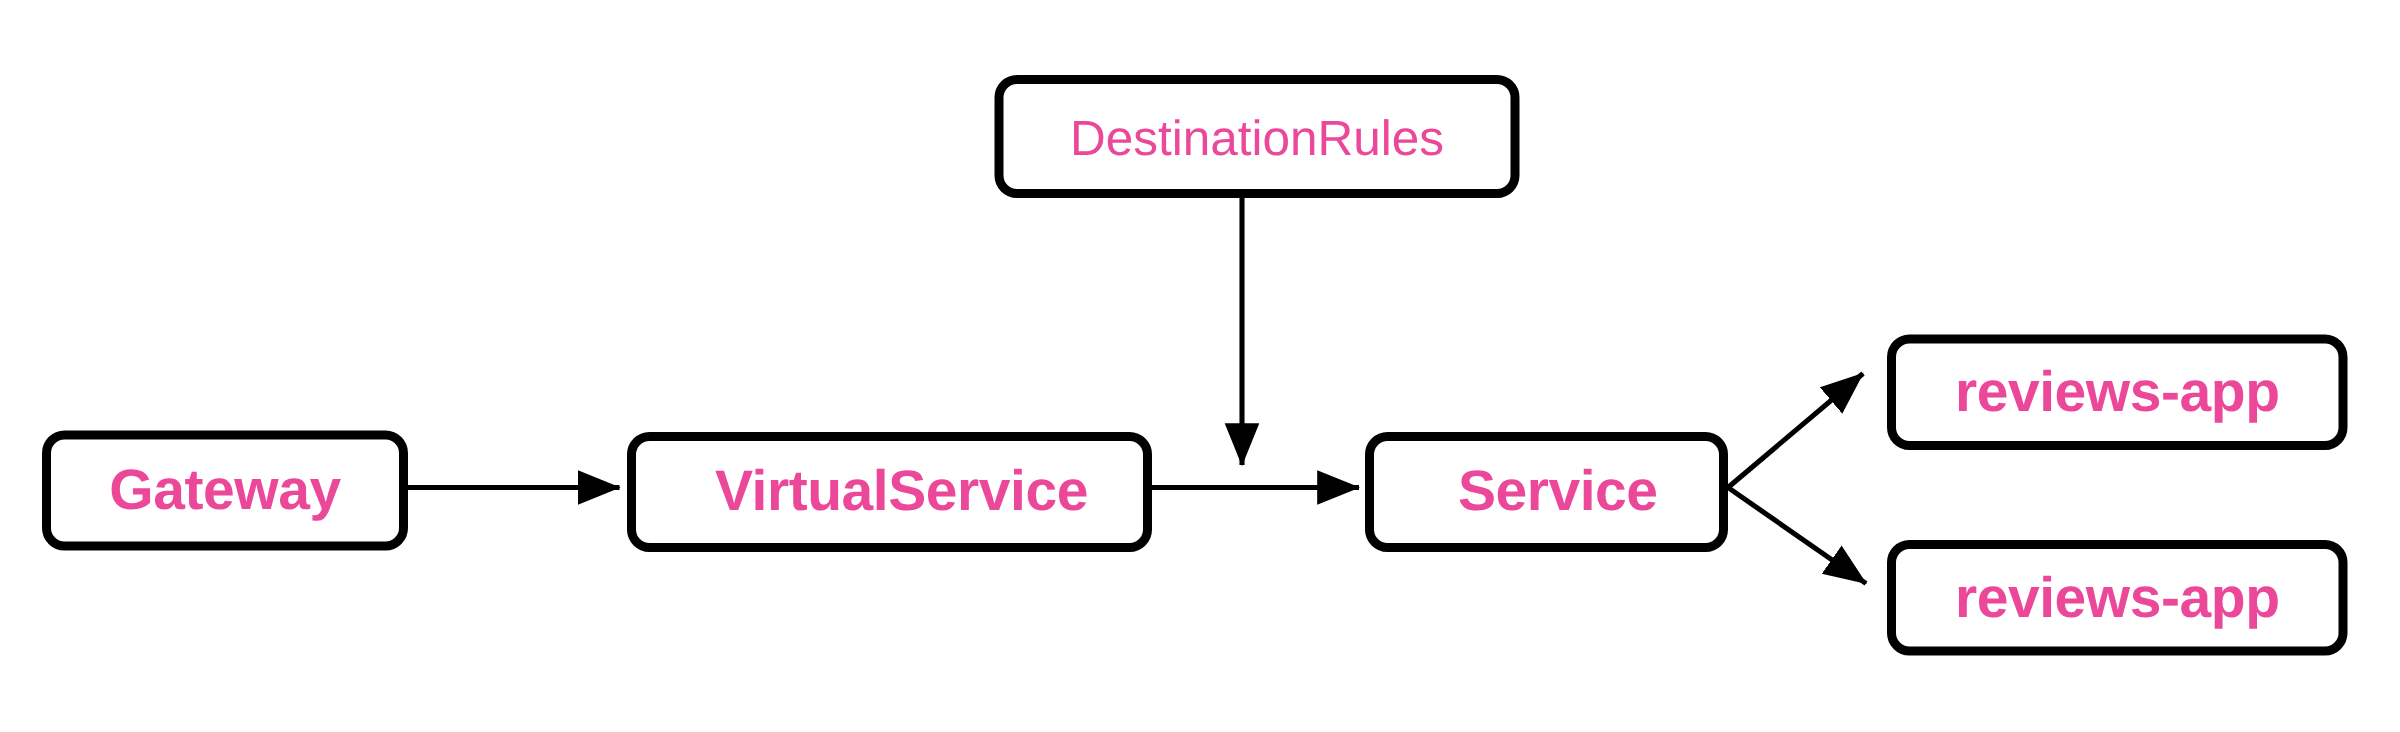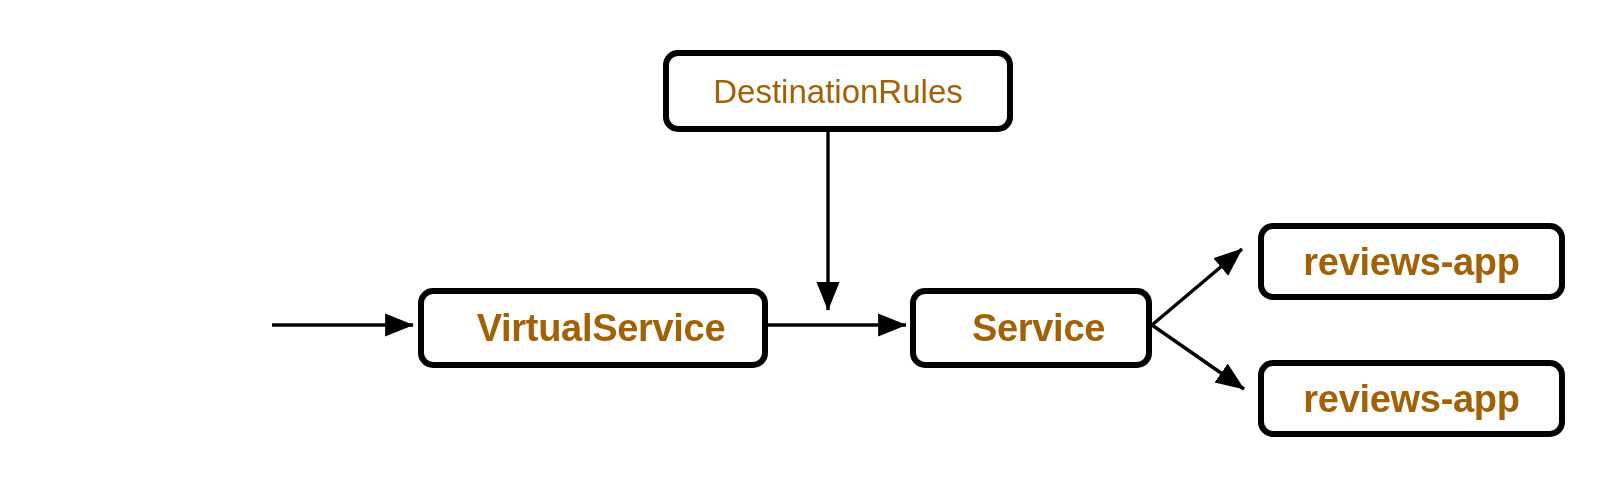--- a/index.html
+++ b/index.html
@@ -27,21 +27,21 @@
   }
   .node {
     position: absolute;
     box-sizing: border-box;
     background: #ffffff;
     border: 6px solid #000000;
     border-radius: 15px;
     display: flex;
     align-items: center;
     justify-content: center;
-    color: #a16207;
+    color: #ec4899;
     font-family: "Liberation Sans", sans-serif;
     font-weight: bold;
     font-size: 38px;
     letter-spacing: -0.3px;
     line-height: 1;
     white-space: nowrap;
     z-index: 2;
   }
   .node.light {
     font-weight: normal;
@@ -81,20 +81,21 @@
 
     <g>
       <line x1="1152" y1="325" x2="1242" y2="249" stroke="#000000" stroke-width="3.4" marker-end="url(#arrowhead)"></line>
     </g>
 
     <g>
       <line x1="1152" y1="325" x2="1244" y2="389" stroke="#000000" stroke-width="3.4" marker-end="url(#arrowhead)"></line>
     </g>
   </svg>
 
+  <div class="node node-gateway">Gateway</div>
 
   <div class="node node-virtualservice">VirtualService</div>
 
   <div class="node light node-destinationrules">DestinationRules</div>
 
   <div class="node node-service">Service</div>
 
   <div class="node node-reviews-top">reviews-app</div>
 
   <div class="node node-reviews-bottom">reviews-app</div>

